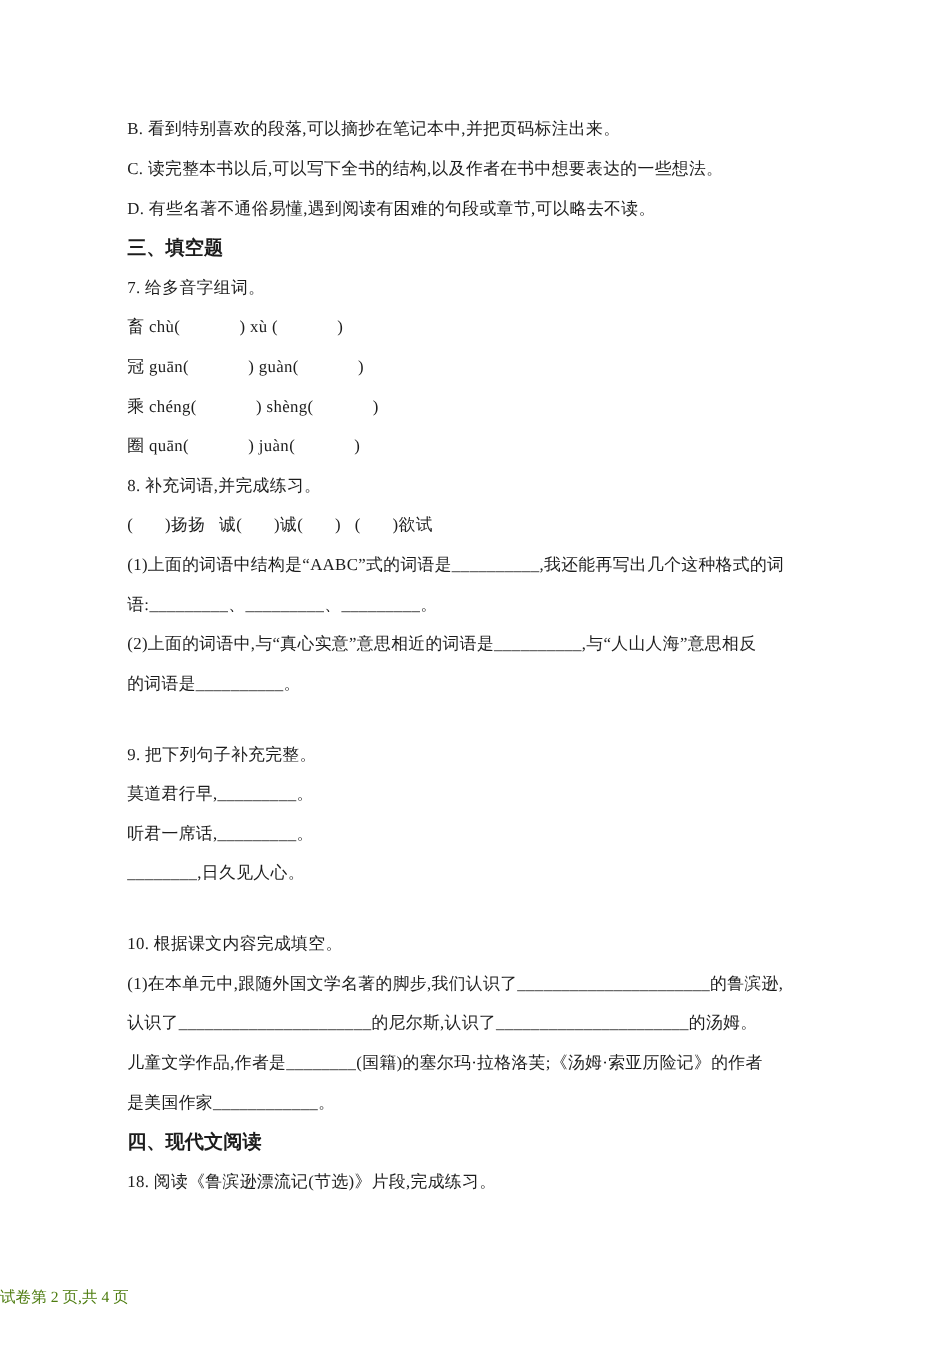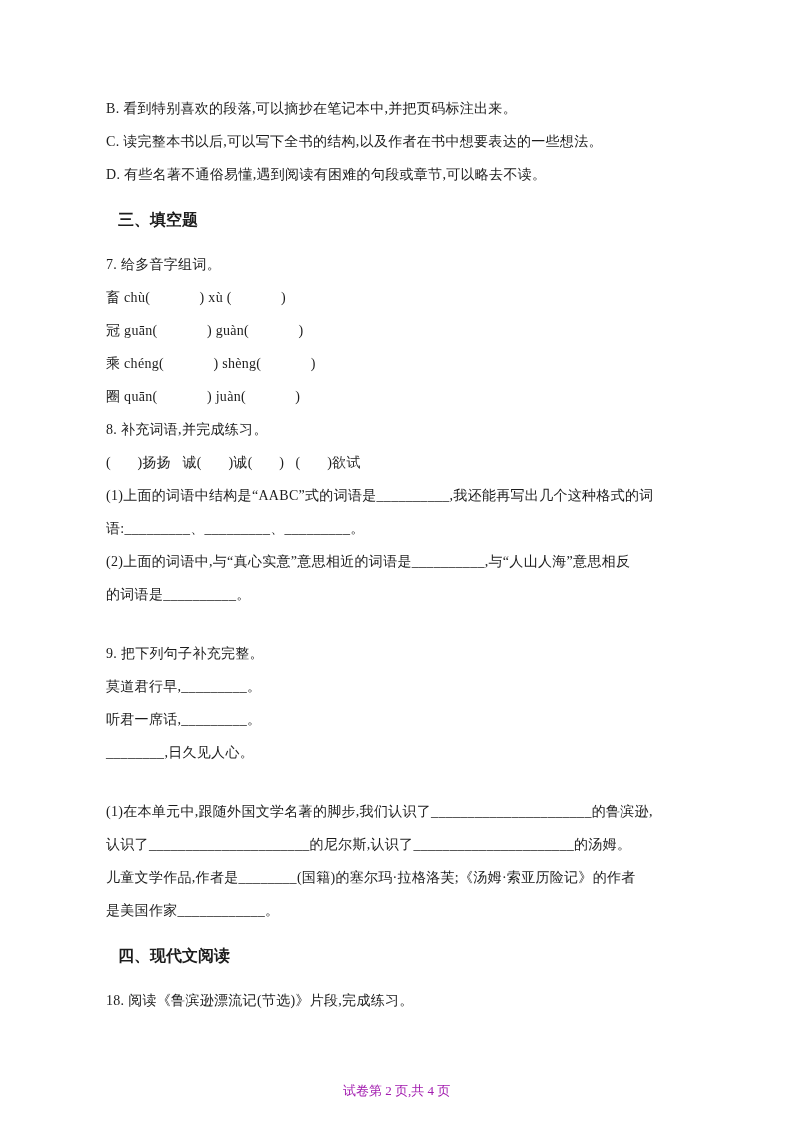--- a/index.html
+++ b/index.html
@@ -20,38 +20,37 @@
     padding: 92px 100px 0 106px;
   }
   p.line {
     margin: 0;
     font-size: 14px;
     line-height: 33px;
     white-space: pre;
     letter-spacing: 0.3px;
   }
   p.heading {
-    margin: 12px;
+    margin: 0;
     font-size: 16px;
     line-height: 33px;
     font-weight: bold;
     font-family: "Liberation Sans", "DejaVu Sans", sans-serif;
     white-space: pre;
   }
   .gap {
     height: 26px;
   }
   .footer {
     position: absolute;
     left: 0;
     right: 0;
-    bottom: 22px;
-    text-align: center;
+    bottom: 32px;
     font-size: 13px;
-    color: #a21caf;
+    color: #4d7c0f;
     white-space: pre;
   }
 </style>
 </head>
 <body>
 
 <div class="page">
   <div class="content">
 
     <p class="line">B. 看到特别喜欢的段落,可以摘抄在笔记本中,并把页码标注出来。</p>
@@ -75,20 +74,21 @@
 
     <div class="gap"></div>
 
     <p class="line">9. 把下列句子补充完整。</p>
     <p class="line">莫道君行早,_________。</p>
     <p class="line">听君一席话,_________。</p>
     <p class="line">________,日久见人心。</p>
 
     <div class="gap"></div>
 
+    <p class="line">10. 根据课文内容完成填空。</p>
     <p class="line">(1)在本单元中,跟随外国文学名著的脚步,我们认识了______________________的鲁滨逊,</p>
     <p class="line">认识了______________________的尼尔斯,认识了______________________的汤姆。</p>
     <p class="line">儿童文学作品,作者是________(国籍)的塞尔玛·拉格洛芙;《汤姆·索亚历险记》的作者</p>
     <p class="line">是美国作家____________。</p>
 
     <p class="heading">四、现代文阅读</p>
 
     <p class="line">18. 阅读《鲁滨逊漂流记(节选)》片段,完成练习。</p>
 
   </div>

